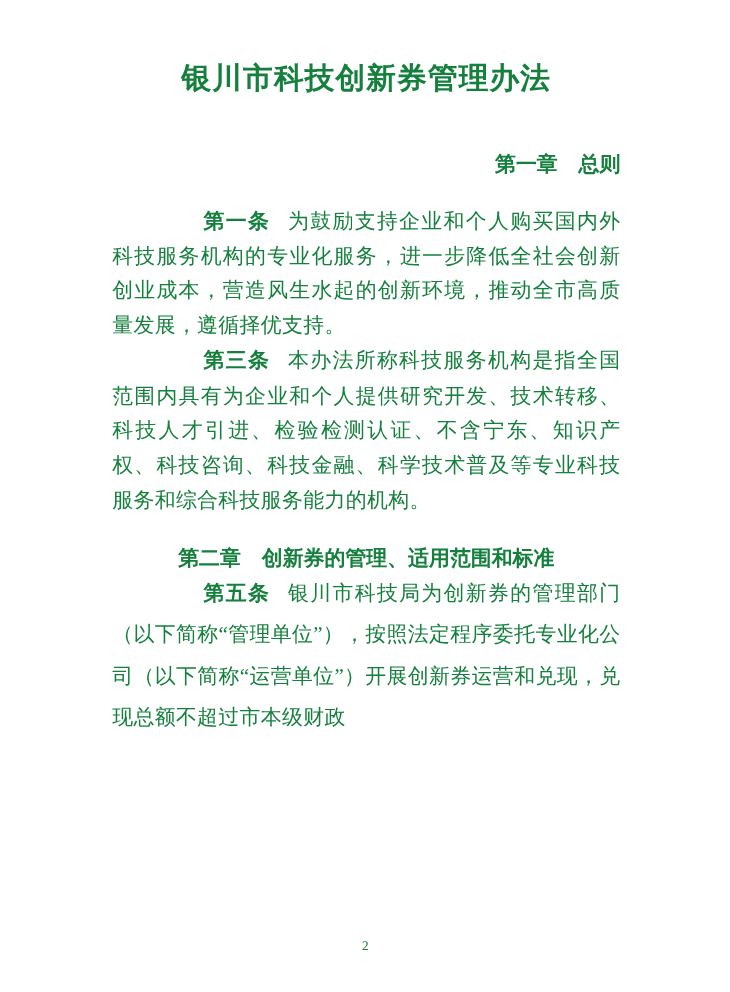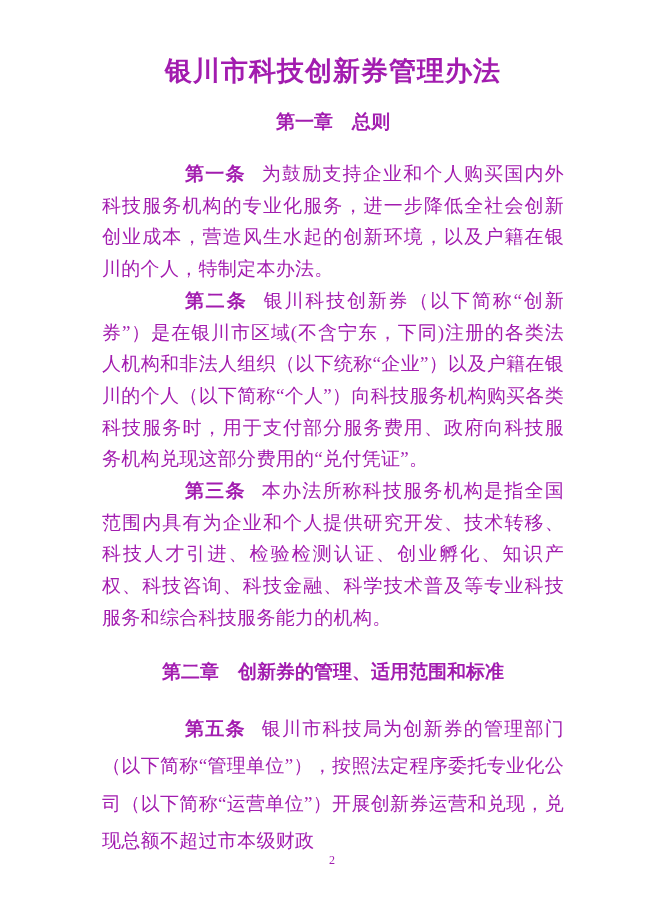--- a/index.html
+++ b/index.html
@@ -6,21 +6,21 @@
     margin: 0;
     padding: 0;
     background: #ffffff;
   }
   .page {
     position: relative;
     width: 636px;
     height: 902px;
     margin: 0 auto;
     background: #ffffff;
-    color: #a21caf;
+    color: #15803d;
     box-sizing: border-box;
     padding: 52px 86px 0 88px;
     font-family: "Liberation Serif", serif;
     overflow: hidden;
   }
   .doc-title {
     margin: 0;
     font-size: 27px;
     line-height: 38px;
     font-weight: bold;
@@ -30,26 +30,26 @@
   }
   .chapter-heading {
     font-size: 19px;
     line-height: 24px;
     font-weight: bold;
     text-align: center;
     font-family: "Liberation Sans", sans-serif;
     margin: 0;
   }
   .chapter-heading.first {
-    margin-top: 20px;
+    margin-top: 48px;
     margin-bottom: 24px;
+    text-align: right;
   }
   .chapter-heading.second {
     margin-top: 26px;
-    margin-bottom: 26px;
   }
   .article {
     margin: 0;
     font-size: 19px;
     line-height: 31.7px;
     text-align: justify;
     text-justify: inter-character;
     text-indent: 2em;
     letter-spacing: 0.3px;
   }
@@ -74,29 +74,26 @@
 </head>
 <body>
 
 <div class="page">
 
   <h1 class="doc-title">银川市科技创新券管理办法</h1>
 
   <h2 class="chapter-heading first">第一章　总则</h2>
 
   <p class="article">
-    <span class="article-label">第一条</span><span>为鼓励支持企业和个人购买国内外科技服务机构的专业化服务，进一步降低全社会创新创业成本，营造风生水起的创新环境，以及户籍在银川的个人，特制定本办法。</span>
+    <span class="article-label">第一条</span><span>为鼓励支持企业和个人购买国内外科技服务机构的专业化服务，进一步降低全社会创新创业成本，营造风生水起的创新环境，推动全市高质量发展，遵循择优支持。</span>
   </p>
 
-  <p class="article">
-    <span class="article-label">第二条</span><span>银川科技创新券（以下简称“创新券”）是在银川市区域(不含宁东，下同)注册的各类法人机构和非法人组织（以下统称“企业”）以及户籍在银川的个人（以下简称“个人”）向科技服务机构购买各类科技服务时，用于支付部分服务费用、政府向科技服务机构兑现这部分费用的“兑付凭证”。</span>
-  </p>
 
   <p class="article">
-    <span class="article-label">第三条</span><span>本办法所称科技服务机构是指全国范围内具有为企业和个人提供研究开发、技术转移、科技人才引进、检验检测认证、创业孵化、知识产权、科技咨询、科技金融、科学技术普及等专业科技服务和综合科技服务能力的机构。</span>
+    <span class="article-label">第三条</span><span>本办法所称科技服务机构是指全国范围内具有为企业和个人提供研究开发、技术转移、科技人才引进、检验检测认证、不含宁东、知识产权、科技咨询、科技金融、科学技术普及等专业科技服务和综合科技服务能力的机构。</span>
   </p>
 
 
   <h2 class="chapter-heading second">第二章　创新券的管理、适用范围和标准</h2>
 
   <p class="article wide">
     <span class="article-label">第五条</span><span>银川市科技局为创新券的管理部门（以下简称“管理单位”），按照法定程序委托专业化公司（以下简称“运营单位”）开展创新券运营和兑现，兑现总额不超过市本级财政</span>
   </p>
 
   <div class="page-number">2</div>

